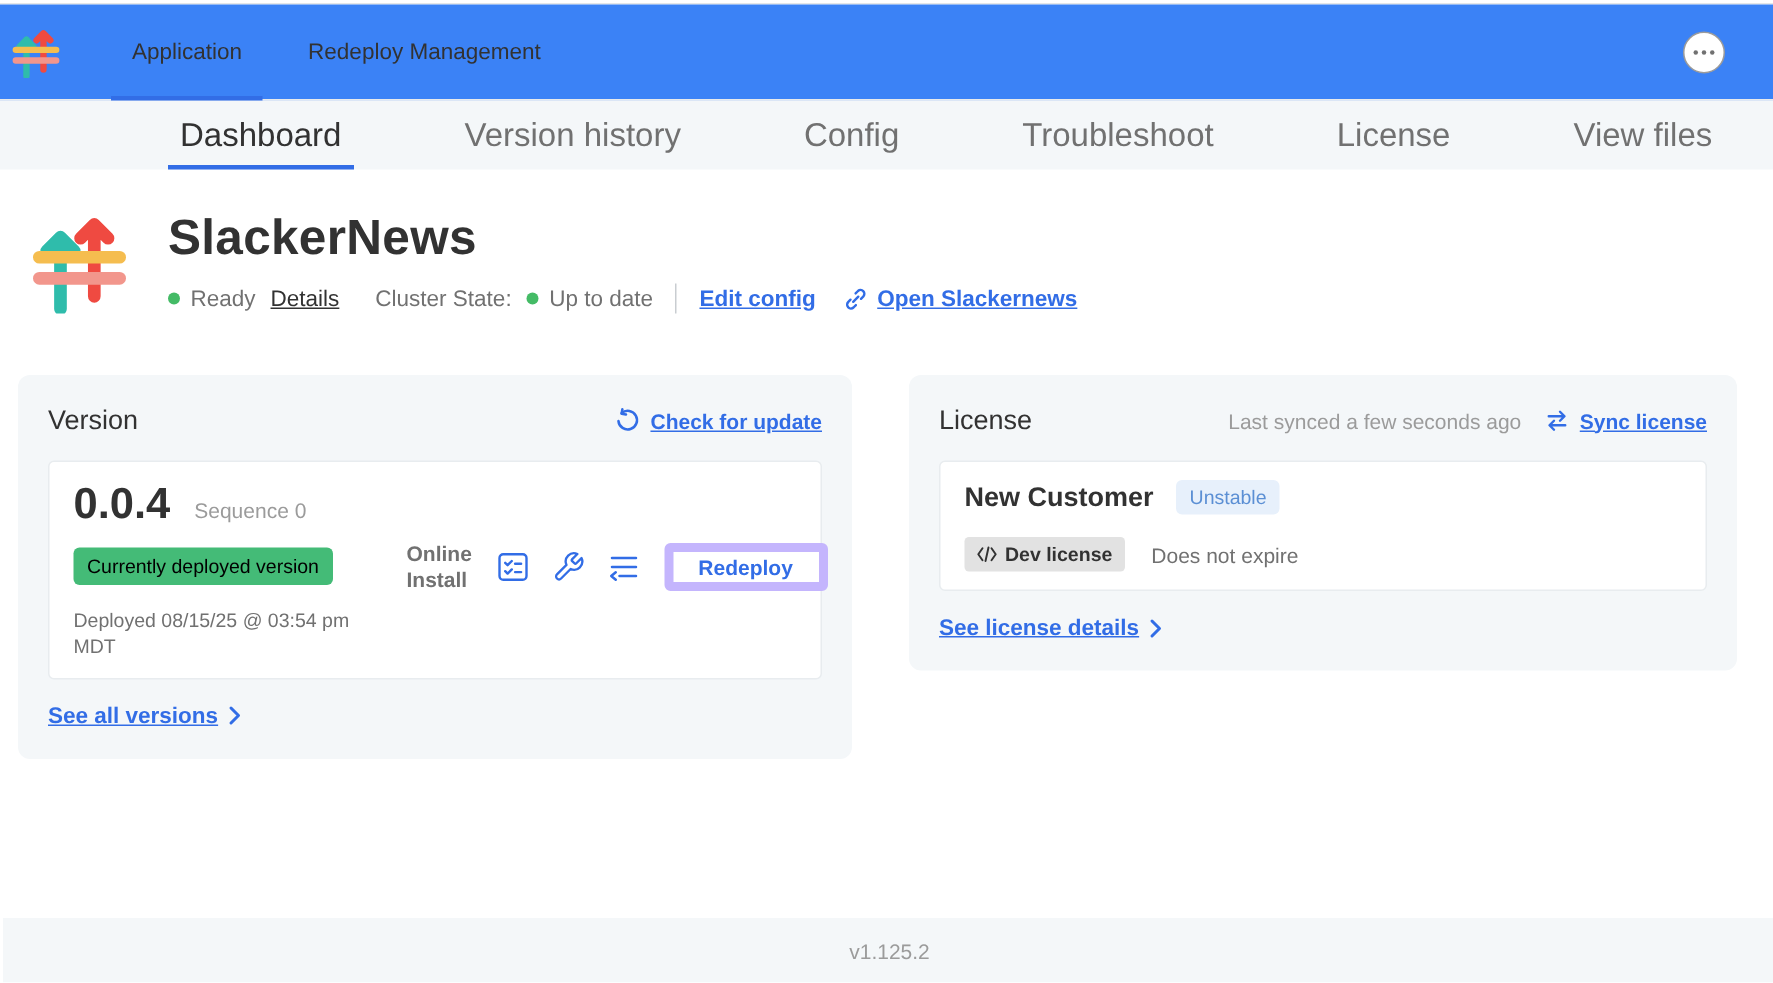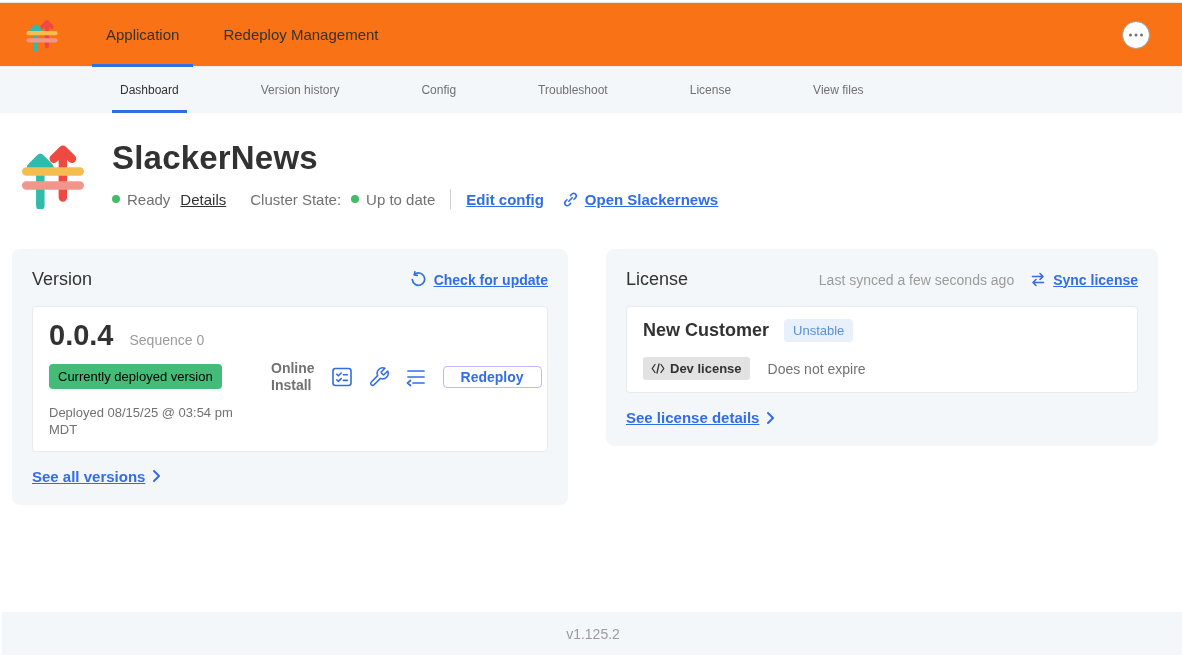--- a/index.html
+++ b/index.html
@@ -10,22 +10,22 @@
     color: #323232;
     position: relative;
     overflow: hidden;
   }
   a { text-decoration: none; }
 
   .window-top { height: 3px; background: #fff; border-bottom: 1px solid #e4e6e8; }
 
   
   .topbar {
-    height: 64px; background: #f97316; border-bottom: 1px solid #e8eaec;
-    display: flex; align-items: stretch; padding-left: 26px;
+    height: 64px; background: #3b82f6; border-bottom: 1px solid #e8eaec;
+    display: flex; align-items: stretch; padding-left: 8px;
   }
   .logo-wrap { display: flex; align-items: center; margin-right: 34px; cursor: pointer; }
   .top-tabs { display: flex; align-items: stretch; }
   .top-tab {
     display: flex; align-items: center; padding: 0 14px; margin-right: 16px;
     font-size: 15px; color: #323232; cursor: pointer; position: relative;
   }
   .top-tab.active::after {
     content: ""; position: absolute; left: 0; right: 0; bottom: -1px;
     height: 3px; background: #326de6;
@@ -33,21 +33,21 @@
   .menu-btn {
     margin-left: auto; margin-right: 32px; align-self: center;
     width: 28px; height: 28px; border: 1px solid #9b9b9b; border-radius: 50%;
     display: flex; align-items: center; justify-content: center; cursor: pointer; background:#fff;
   }
 
   
   .subnav { height: 46px; background: #f4f7f9; display: flex; padding-left: 112px; }
   .sub-item {
     display: flex; align-items: center; padding: 0 8px; margin-right: 66px;
-    font-size: 12px; color: #717171; cursor: pointer; position: relative; white-space: nowrap;
+    font-size: 22px; color: #717171; cursor: pointer; position: relative; white-space: nowrap;
   }
   .sub-item.active { color: #323232; font-weight: 500; }
   .sub-item.active::after {
     content: ""; position: absolute; left: 0; right: 0; bottom: 0;
     height: 3px; background: #326de6;
   }
 
   
   .main { padding: 26px 24px 0 22px; }
   .app-header { display: flex; }
@@ -83,21 +83,21 @@
   .v-mid { display: flex; align-items: center; margin-top: 8px; }
   .v-left { width: 222px; flex-shrink: 0; }
   .badge-green {
     background: #44bb77; color: #000000; font-size: 13px;
     padding: 5px 9px; border-radius: 4px; display: inline-block; white-space: nowrap;
   }
   .install-type { font-size: 14px; font-weight: 600; color: #717171; line-height: 1.2; margin-right: 16px; }
   .v-icons { display: flex; align-items: center; gap: 15px; margin-right: 16px; }
   .icon-btn { display: flex; cursor: pointer; }
   .redeploy-btn {
-    margin-left: auto; background: #fff; border: 1px solid #c4b5fd; color: #326de6;
+    margin-left: auto; background: #fff; border: 6px solid #c4b5fd; color: #326de6;
     font-weight: 700; font-size: 14px; padding: 2px 17px; border-radius: 4px;
     cursor: pointer; font-family: inherit;
   }
   .deploy-date { font-size: 13px; color: #717171; margin-top: 10px; width: 215px; line-height: 1.35; }
 
   .card-link { display: flex; align-items: center; margin-top: 16px; cursor: pointer; }
   .card-link .link-text { color: #326de6; font-weight: 700; font-size: 15px; text-decoration: underline; }
   .card-link svg { margin-left: 7px; }
 
   .lic-row1 { display: flex; align-items: center; }

